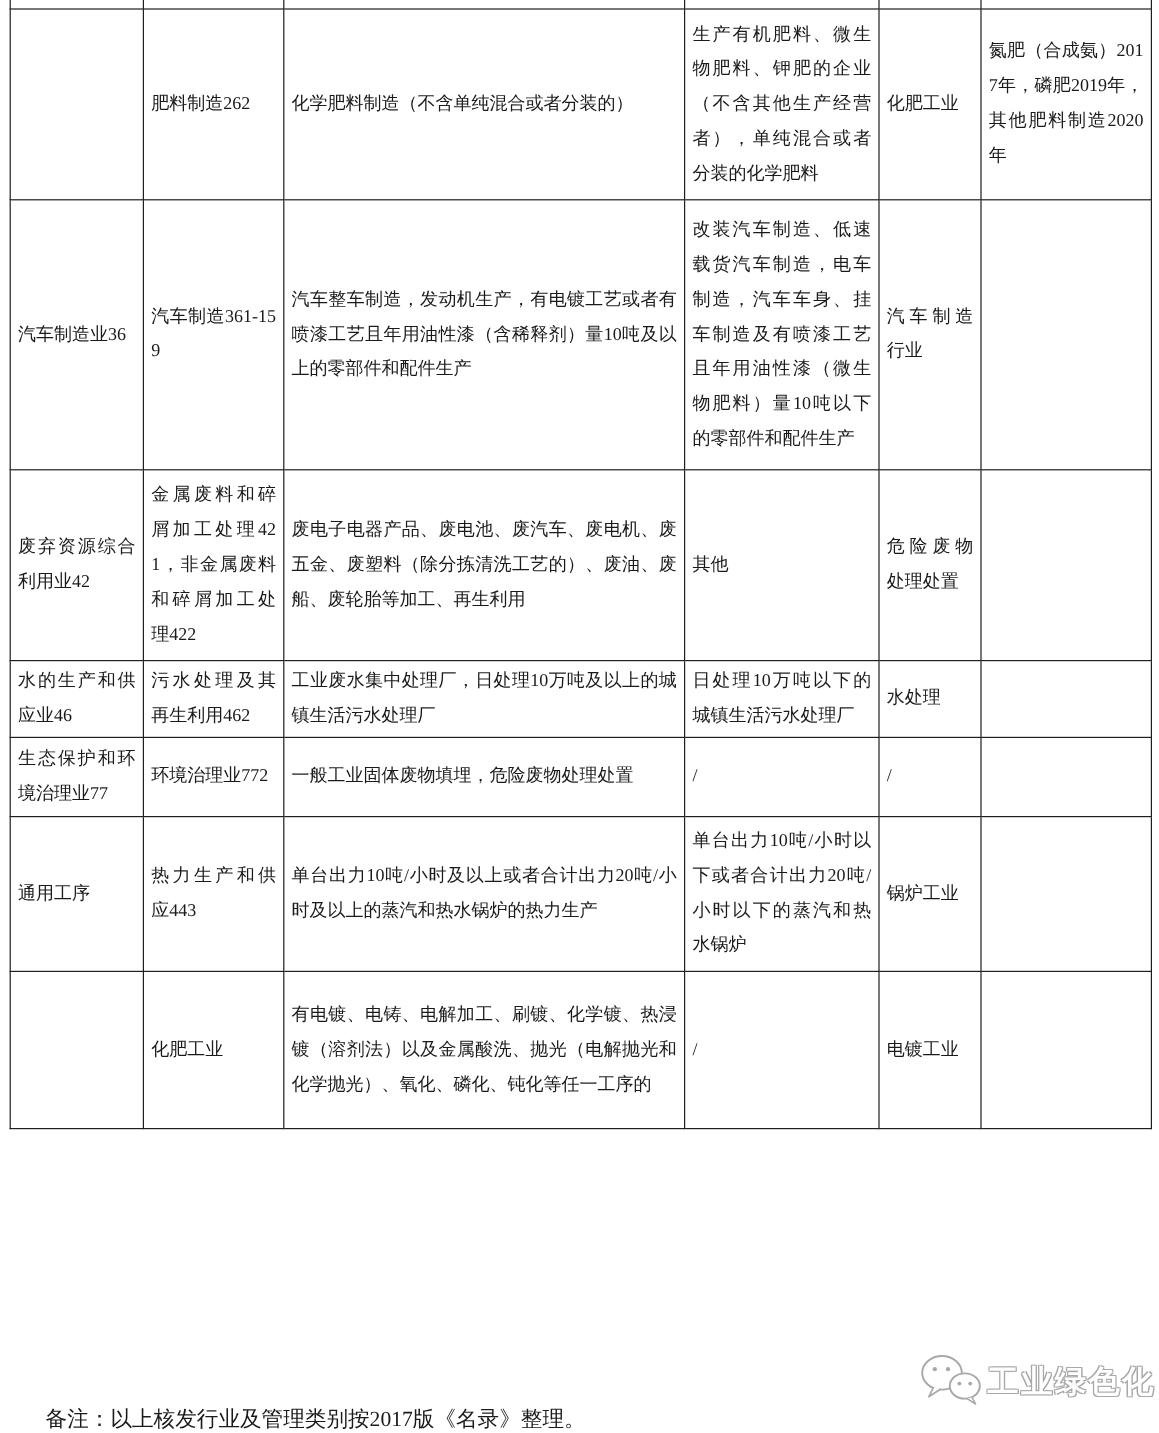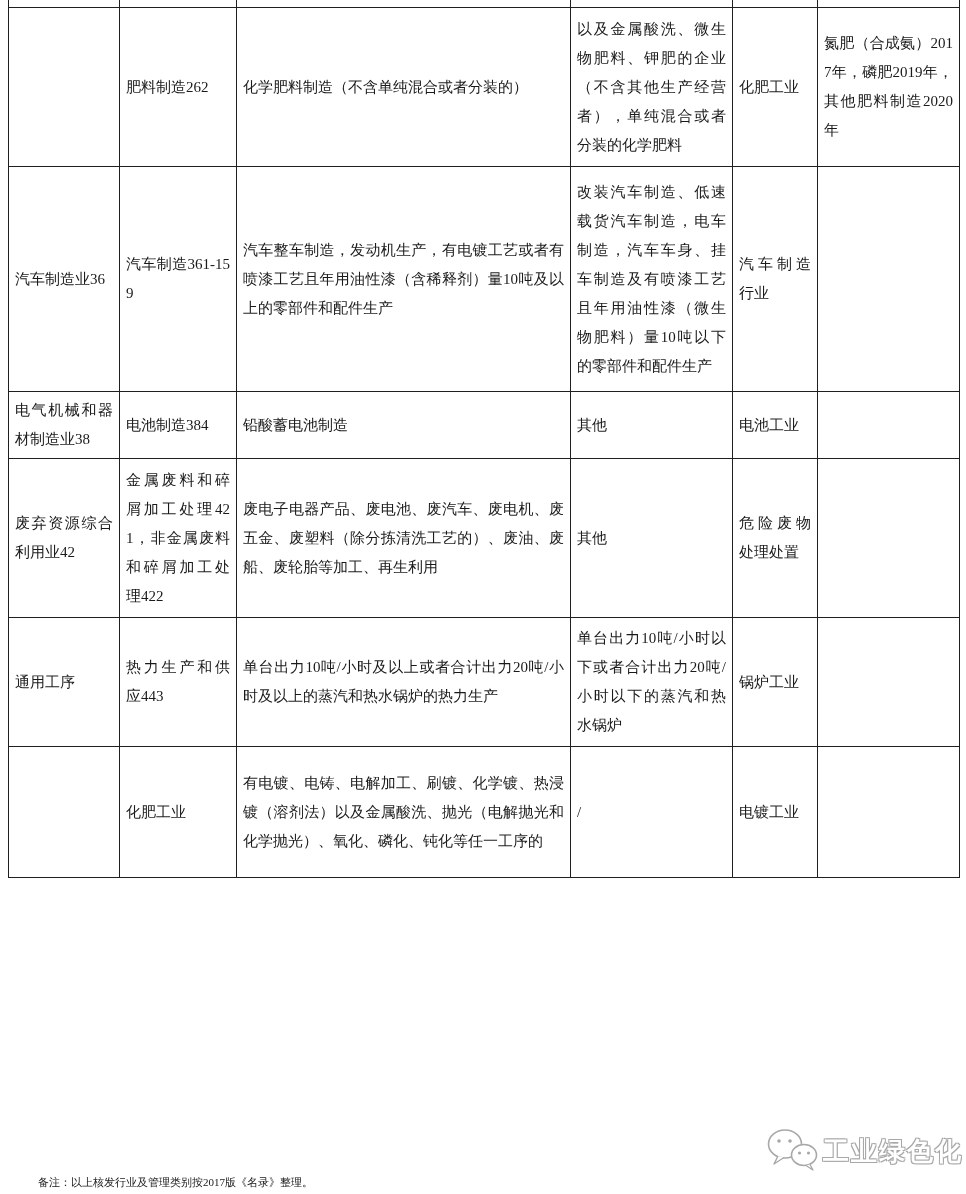--- a/index.html
+++ b/index.html
@@ -34,21 +34,21 @@
   tr.sliver-row td {
     border-top: none;
     padding: 0;
     height: 7px;
     line-height: 0;
   }
   .footer-note {
     position: absolute;
     left: 38px;
     top: 1170px;
-    font-size: 11px;
+    font-size: 18px;
     line-height: 24px;
     color: #1a1a1a;
     white-space: nowrap;
   }
   .watermark {
     position: absolute;
     left: 766px;
     top: 1126px;
     display: flex;
     align-items: center;
@@ -90,46 +90,54 @@
         <td></td>
         <td></td>
         <td></td>
         <td></td>
         <td></td>
       </tr>
       <tr style="height:159px">
         <td></td>
         <td>肥料制造262</td>
         <td>化学肥料制造（不含单纯混合或者分装的）</td>
-        <td>以及金属酸洗、微生物肥料、钾肥的企业（不含其他生产经营者），单纯混合或者分装的化学肥料</td>
+        <td>生产有机肥料、微生物肥料、钾肥的企业（不含其他生产经营者），单纯混合或者分装的化学肥料</td>
         <td>化肥工业</td>
         <td>氮肥（合成氨）2017年，磷肥2019年，其他肥料制造2020年</td>
       </tr>
       <tr style="height:225px">
         <td>汽车制造业36</td>
         <td>汽车制造361-159</td>
         <td>汽车整车制造，发动机生产，有电镀工艺或者有喷漆工艺且年用油性漆（含稀释剂）量10吨及以上的零部件和配件生产</td>
         <td>改装汽车制造、低速载货汽车制造，电车制造，汽车车身、挂车制造及有喷漆工艺且年用油性漆（微生物肥料）量10吨以下的零部件和配件生产</td>
         <td>汽车制造行业</td>
         <td></td>
       </tr>
-      <tr style="height:67px">
-        <td>电气机械和器材制造业38</td>
-        <td>电池制造384</td>
-        <td>铅酸蓄电池制造</td>
-        <td>其他</td>
-        <td>电池工业</td>
-        <td></td>
-      </tr>
       <tr style="height:159px">
         <td>废弃资源综合利用业42</td>
         <td>金属废料和碎屑加工处理421，非金属废料和碎屑加工处理422</td>
         <td>废电子电器产品、废电池、废汽车、废电机、废五金、废塑料（除分拣清洗工艺的）、废油、废船、废轮胎等加工、再生利用</td>
         <td>其他</td>
         <td>危险废物处理处置</td>
+        <td></td>
+      </tr>
+      <tr style="height:64px">
+        <td>水的生产和供应业46</td>
+        <td>污水处理及其再生利用462</td>
+        <td>工业废水集中处理厂，日处理10万吨及以上的城镇生活污水处理厂</td>
+        <td>日处理10万吨以下的城镇生活污水处理厂</td>
+        <td>水处理</td>
+        <td></td>
+      </tr>
+      <tr style="height:66px">
+        <td>生态保护和环境治理业77</td>
+        <td>环境治理业772</td>
+        <td>一般工业固体废物填埋，危险废物处理处置</td>
+        <td>/</td>
+        <td>/</td>
         <td></td>
       </tr>
       <tr style="height:129px">
         <td>通用工序</td>
         <td>热力生产和供应443</td>
         <td>单台出力10吨/小时及以上或者合计出力20吨/小时及以上的蒸汽和热水锅炉的热力生产</td>
         <td>单台出力10吨/小时以下或者合计出力20吨/小时以下的蒸汽和热水锅炉</td>
         <td>锅炉工业</td>
         <td></td>
       </tr>

